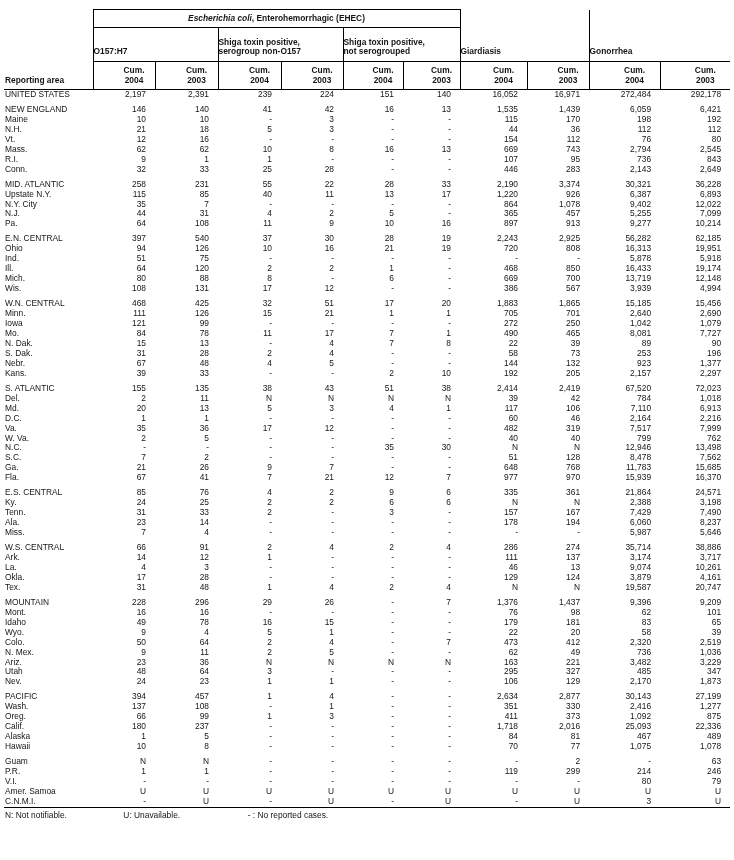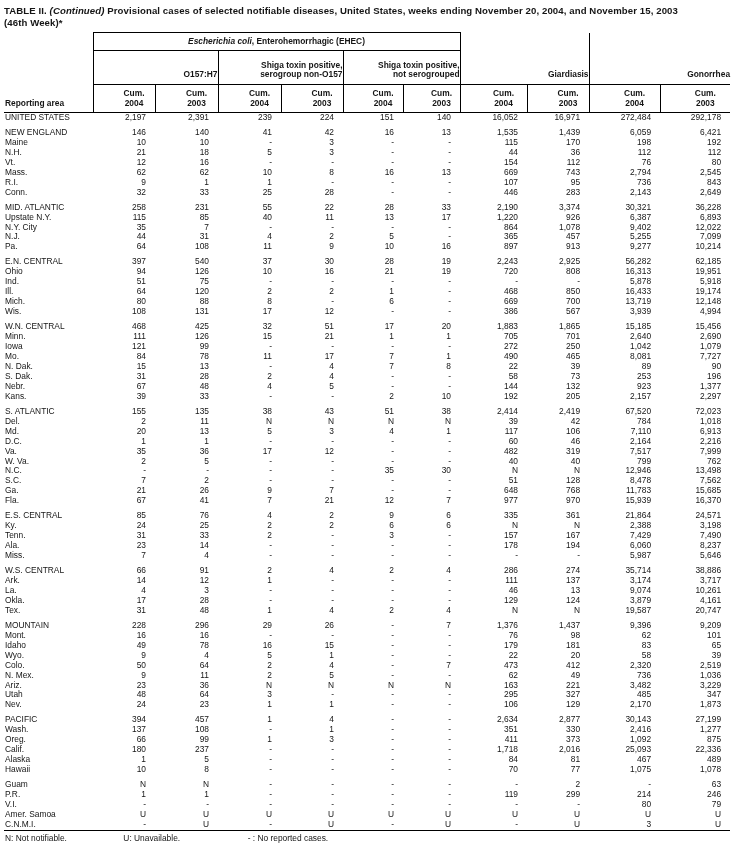--- a/index.html
+++ b/index.html
@@ -18,21 +18,21 @@
           border-bottom:1.4px solid #000; }
   th, td { margin:0; }
 
   
   thead th { font-size:8.4px; font-weight:bold; line-height:9.6px; padding:0;margin-top:24px; }
   th.area-h { text-align:left; vertical-align:bottom; padding:0 0 3px 1px;
               border-right:1px solid #000; border-bottom:1.4px solid #000; }
   th.ehec { border-top:1.4px solid #000; border-bottom:1px solid #000;
             text-align:center; vertical-align:middle; height:17px; }
   th.ehec .it { font-style:italic; }
-  th.grp { border-bottom:1px solid #000; text-align:right; vertical-align:bottom;
+  th.grp { border-bottom:1px solid #000; text-align:left; vertical-align:bottom;
            padding-bottom:4px; }
   th.bl { border-left:1px solid #000; }
   tr.sub-row th { height:29px; }
   th.cum { border-left:1px solid #000; border-bottom:1.4px solid #000;
            text-align:center; vertical-align:middle; height:27px;padding-left:20px; }
 
   
   tbody td { font-size:8.4px; line-height:9.95px; padding:0; white-space:nowrap; }
   td.area { text-align:left; padding-left:1px; }
   td.num  { text-align:right; padding-right:9px; }
@@ -42,27 +42,20 @@
   .footnotes { font-size:8.4px; line-height:10.5px; padding:2px 0 0 1px; }
   .fn-row span { display:inline-block; }
   .fn-row .fn-n { width:116px; }
   .fn-row .fn-u { width:122px; }
 </style>
 </head>
 <body>
 
 <div class="page">
 
-  <div class="title">
-    <span>TABLE II.</span>
-    <span class="cont">(Continued)</span>
-    <span>Provisional cases of selected notifiable diseases, United States, weeks ending November 20, 2004, and November 15, 2003</span>
-    <br>
-    <span>(46th Week)*</span>
-  </div>
 
   <table>
     <colgroup>
       <col style="width:89px">
       <col style="width:62px">
         <col style="width:63px">
       <col style="width:63px">
         <col style="width:62px">
       <col style="width:60px">
         <col style="width:57px">

